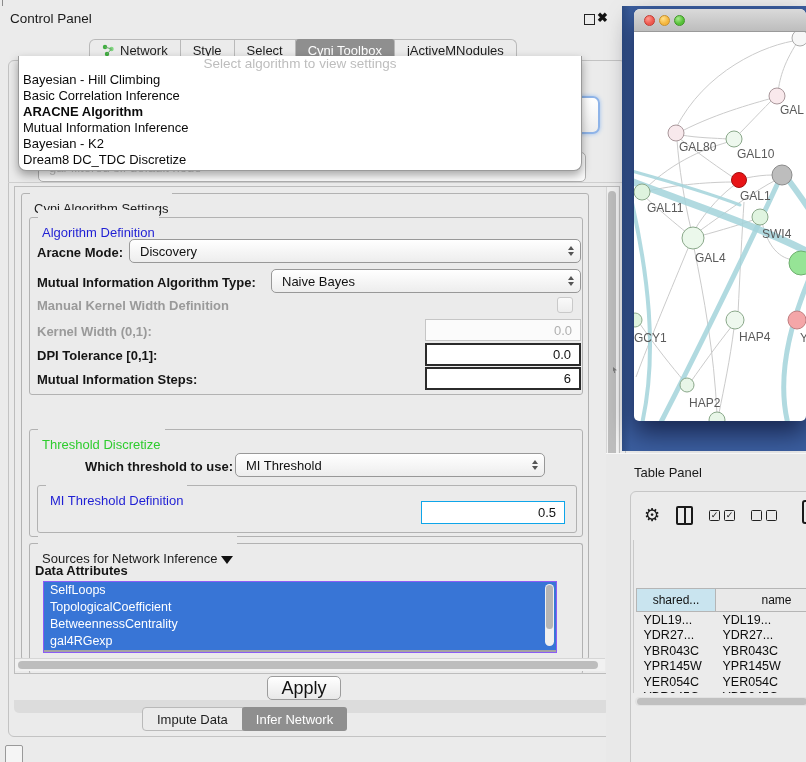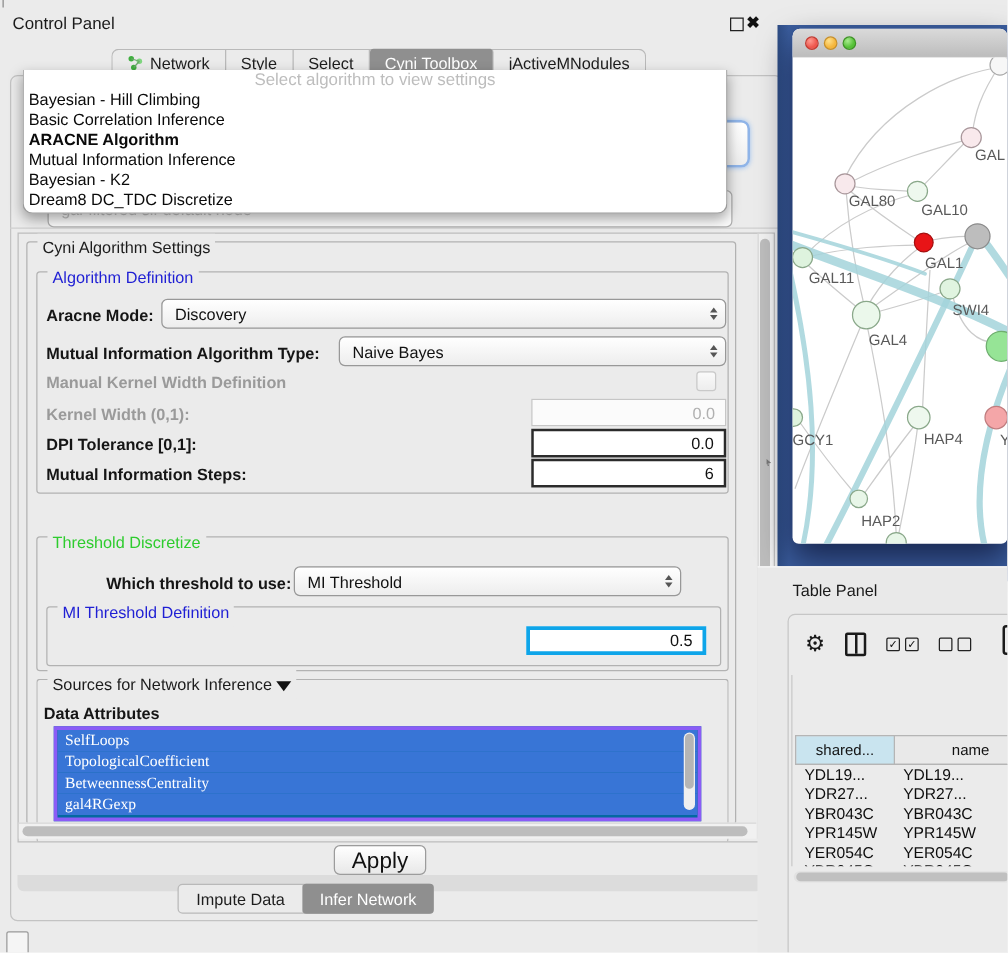--- a/index.html
+++ b/index.html
@@ -34,42 +34,42 @@
                  z-index:5;overflow:hidden;}
   #algo-placeholder{text-align:center;font-size:13.5px;color:#bdbdbd;height:16px;line-height:16px;}
   .algo-item{font-size:13px;height:16px;line-height:16px;padding-left:4px;color:#0a0a0a;white-space:nowrap;}
   .algo-item.bold{font-weight:bold;}
 
   #top-sep{left:8px;top:182px;width:616px;height:1px;background:#cfcfcf;}
 
   
   #settings-panel{left:14px;top:186px;width:604px;height:486px;border:1px solid #bdbdbd;background:#ebebeb;overflow:hidden;}
   .grp{position:absolute;border:1px solid #b2b2b2;border-radius:3px;}
-  .grp-title{position:absolute;top:-8px;left:8px;background:#ebebeb;padding:4px 4px;font-size:13px;white-space:nowrap;}
+  .grp-title{position:absolute;top:-8px;left:8px;background:#ebebeb;padding:15px 4px;font-size:13px;white-space:nowrap;}
   .t-black{color:#1c1c1c;} .t-blue{color:#1f1fd4;} .t-green{color:#2ecc2e;}
   .lbl{position:absolute;font-size:13px;font-weight:bold;color:#151515;white-space:nowrap;}
   .lbl.gray{color:#9a9a9a;}
   .combo{position:absolute;background:linear-gradient(#ffffff,#ededed);border:1px solid #989898;border-radius:5px;
          font-size:13px;display:flex;align-items:center;padding-left:10px;box-sizing:border-box;}
   .spin{position:absolute;right:6px;top:50%;transform:translateY(-50%);display:flex;flex-direction:column;gap:2px;}
   .spin i{display:block;width:0;height:0;border-left:3.5px solid transparent;border-right:3.5px solid transparent;}
   .spin .up{border-bottom:4px solid #555;} .spin .dn{border-top:4px solid #555;}
   .field{position:absolute;background:#fff;font-size:13px;display:flex;align-items:center;
          justify-content:flex-end;padding-right:8px;box-sizing:border-box;}
   .field.strong{border:2px solid #2b2b2b;}
-  .field.normal{border:3px solid #0ea5e9;padding-left:44px;}
+  .field.normal{border:1px solid #0ea5e9;padding-left:44px;}
   .field.disabled{border:1px solid #c6c6c6;background:#fbfbfb;color:#b0b0b0;}
   #manual-kernel-checkbox{left:556px;top:296px;width:14px;height:14px;border:1px solid #c9c9c9;border-radius:3px;
          background:linear-gradient(#fafafa,#ededed);}
   .disclosure{display:inline-block;width:0;height:0;}
   .disc-right{border-top:6px solid transparent;border-bottom:6px solid transparent;border-left:8px solid #111;}
   .disc-down{border-left:6px solid transparent;border-right:6px solid transparent;border-top:8px solid #111;vertical-align:middle;}
   #hub-row{position:absolute;left:36px;top:396px;font-size:13.5px;color:#1c1c1c;display:flex;align-items:center;gap:8px;}
 
-  #attr-list{left:42px;top:580px;width:512px;height:70px;background:#0369a1;border:3px solid #8b5cf6;overflow:hidden;font-family:Liberation Serif, serif;}
+  #attr-list{left:42px;top:580px;width:512px;height:70px;background:#a3a3a3;border:1px solid #8b5cf6;overflow:hidden;}
   .attr-item{background:#3875d6;color:#fff;font-size:12.5px;height:17px;line-height:17px;padding-left:6px;}
   #attr-scroll{position:absolute;right:2px;top:2px;width:9px;height:62px;background:#efefef;border-radius:5px;}
   #attr-thumb{position:absolute;left:1px;top:1px;width:7px;height:44px;background:#b5b5b5;border-radius:4px;}
 
   #v-scroll{left:606px;top:187px;width:11px;height:484px;background:#f1f1f1;border-left:1px solid #d6d6d6;}
   #v-thumb{position:absolute;left:1px;top:4px;width:8px;height:460px;background:#bdbdbd;border-radius:4px;}
   #h-scroll{left:15px;top:658px;width:590px;height:12px;background:#f1f1f1;border-top:1px solid #d6d6d6;}
   #h-thumb{position:absolute;left:3px;top:2px;width:580px;height:8px;background:#bdbdbd;border-radius:4px;}
 
   #apply-btn{left:267px;top:676px;width:72px;height:22px;border:1px solid #9c9c9c;border-radius:5px;
@@ -77,21 +77,21 @@
   #bottom-band{left:14px;top:700px;width:596px;height:13px;background:#dcdcdc;border-radius:0 0 5px 5px;}
   #bottom-tabs{left:142px;top:707px;height:22px;display:flex;border:1px solid #b9b9b9;border-radius:4px;
                background:#ebebeb;z-index:3;}
   .btab{display:flex;align-items:center;padding:0 14px;font-size:13px;color:#1d1d1d;border-right:1px solid #b9b9b9;white-space:nowrap;}
   .btab:last-child{border-right:none;}
   .btab.selected{background:#8f8f8f;color:#fff;border-radius:3px;margin:-1px;}
   #mini-square{left:5px;top:745px;width:16px;height:20px;border:1.5px solid #9a9a9a;border-radius:2px;background:#f5f5f5;}
   #splitter-cursor{left:613px;top:367px;width:4px;height:6px;background:#777;clip-path:polygon(0 0,100% 55%,40% 60%,55% 100%,30% 100%,20% 62%,0 75%);}
 
   
-  #net-frame{left:622px;top:20px;width:184px;height:445px;background:linear-gradient(90deg,#2e4d85 0,#3b5e9f 9px,#3b5e9f 100%);}
+  #net-frame{left:622px;top:6px;width:184px;height:445px;background:linear-gradient(90deg,#2e4d85 0,#3b5e9f 9px,#3b5e9f 100%);}
   #net-window{position:absolute;left:12px;top:3px;width:172px;height:412px;background:#fff;border-radius:6px 6px 5px 5px;
               box-shadow:0 12px 26px rgba(0,0,25,.6);}
   #net-titlebar{height:22px;background:linear-gradient(#dadada,#bdbdbd);border-bottom:1px solid #9a9a9a;
                 border-radius:6px 6px 0 0;display:flex;align-items:center;gap:4px;padding-left:10px;}
   .light{width:9px;height:9px;border-radius:50%;}
   .light.red{background:radial-gradient(circle at 35% 30%,#ff9a90,#ee584e 60%);border:.5px solid #c33b32;}
   .light.yellow{background:radial-gradient(circle at 35% 30%,#ffe08a,#f5b63d 60%);border:.5px solid #c8902a;}
   .light.green{background:radial-gradient(circle at 35% 30%,#a8eb8e,#56c138 60%);border:.5px solid #3f9427;}
   #net-canvas{width:172px;height:389px;overflow:hidden;border-radius:0 0 5px 5px;}
 

